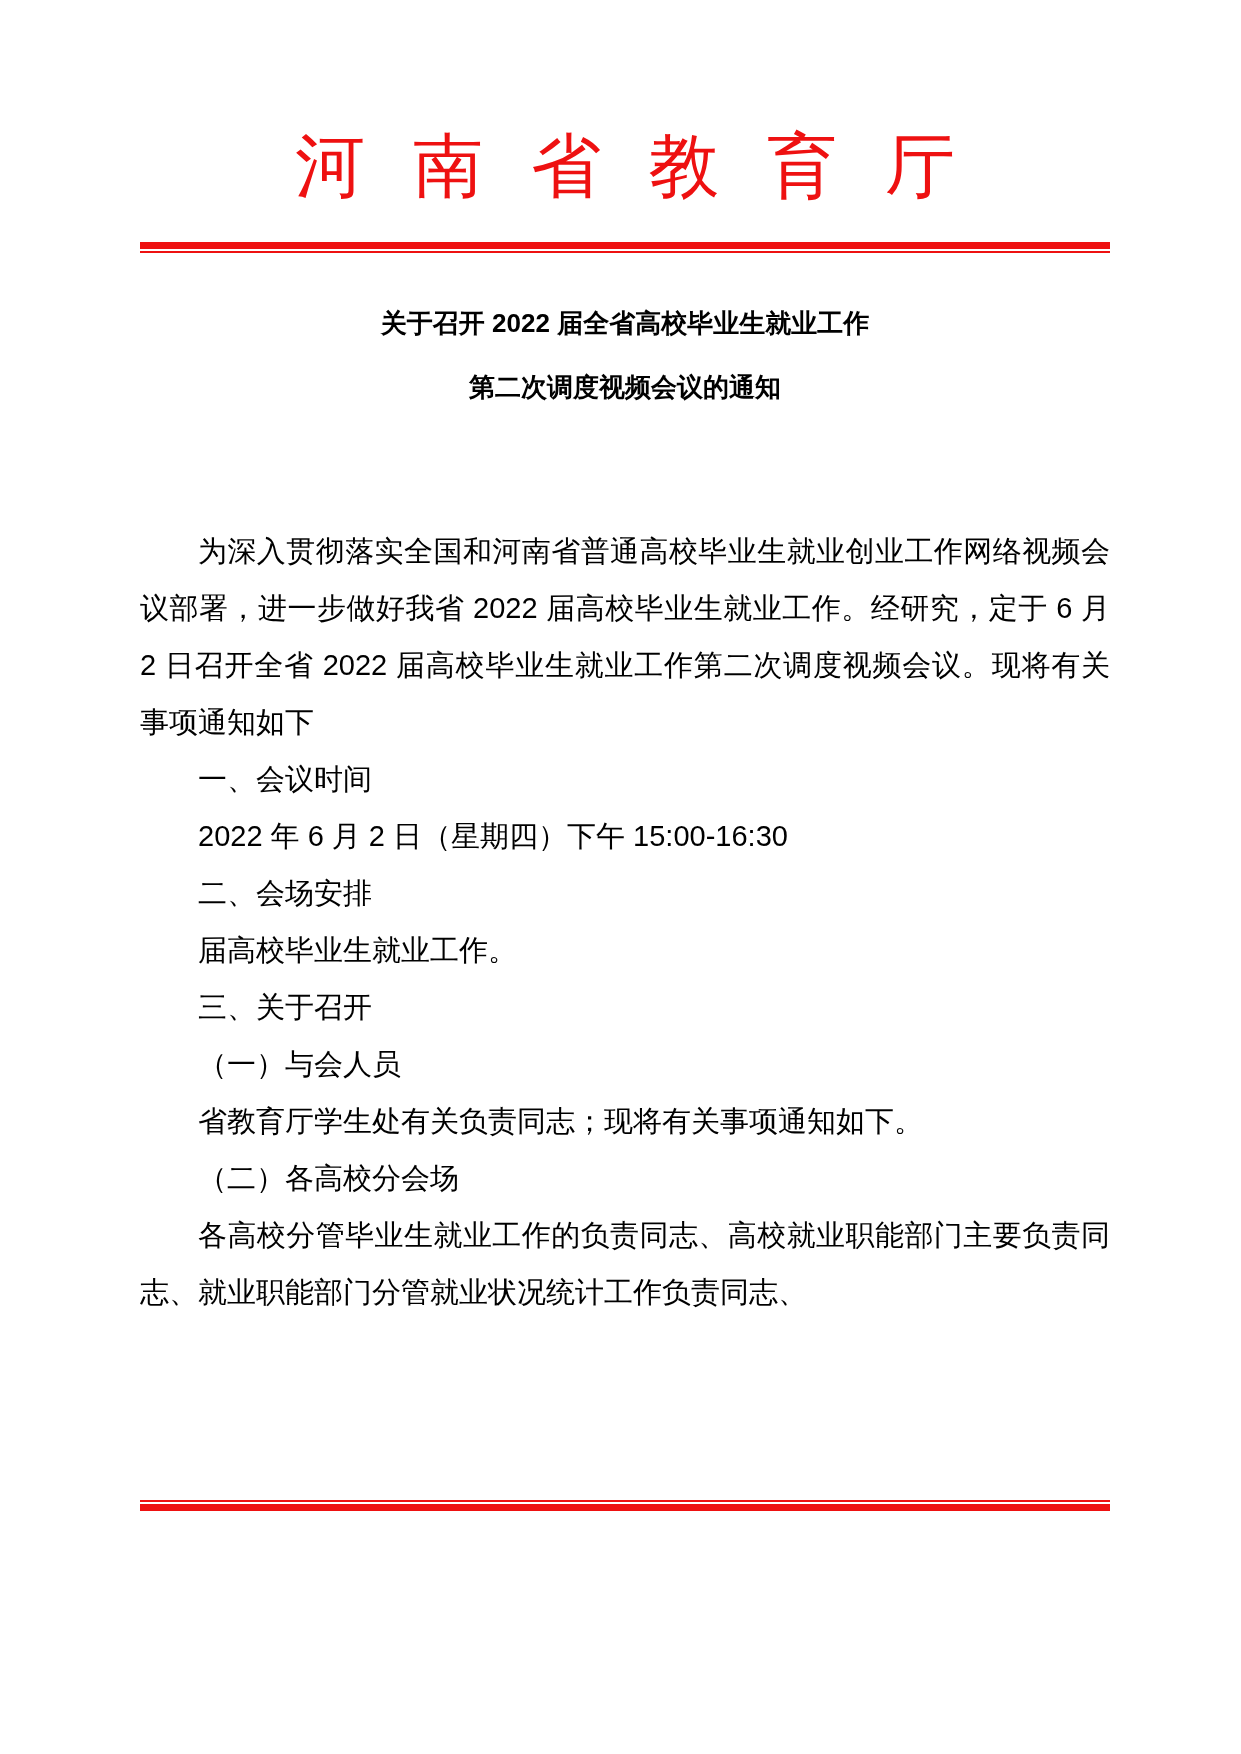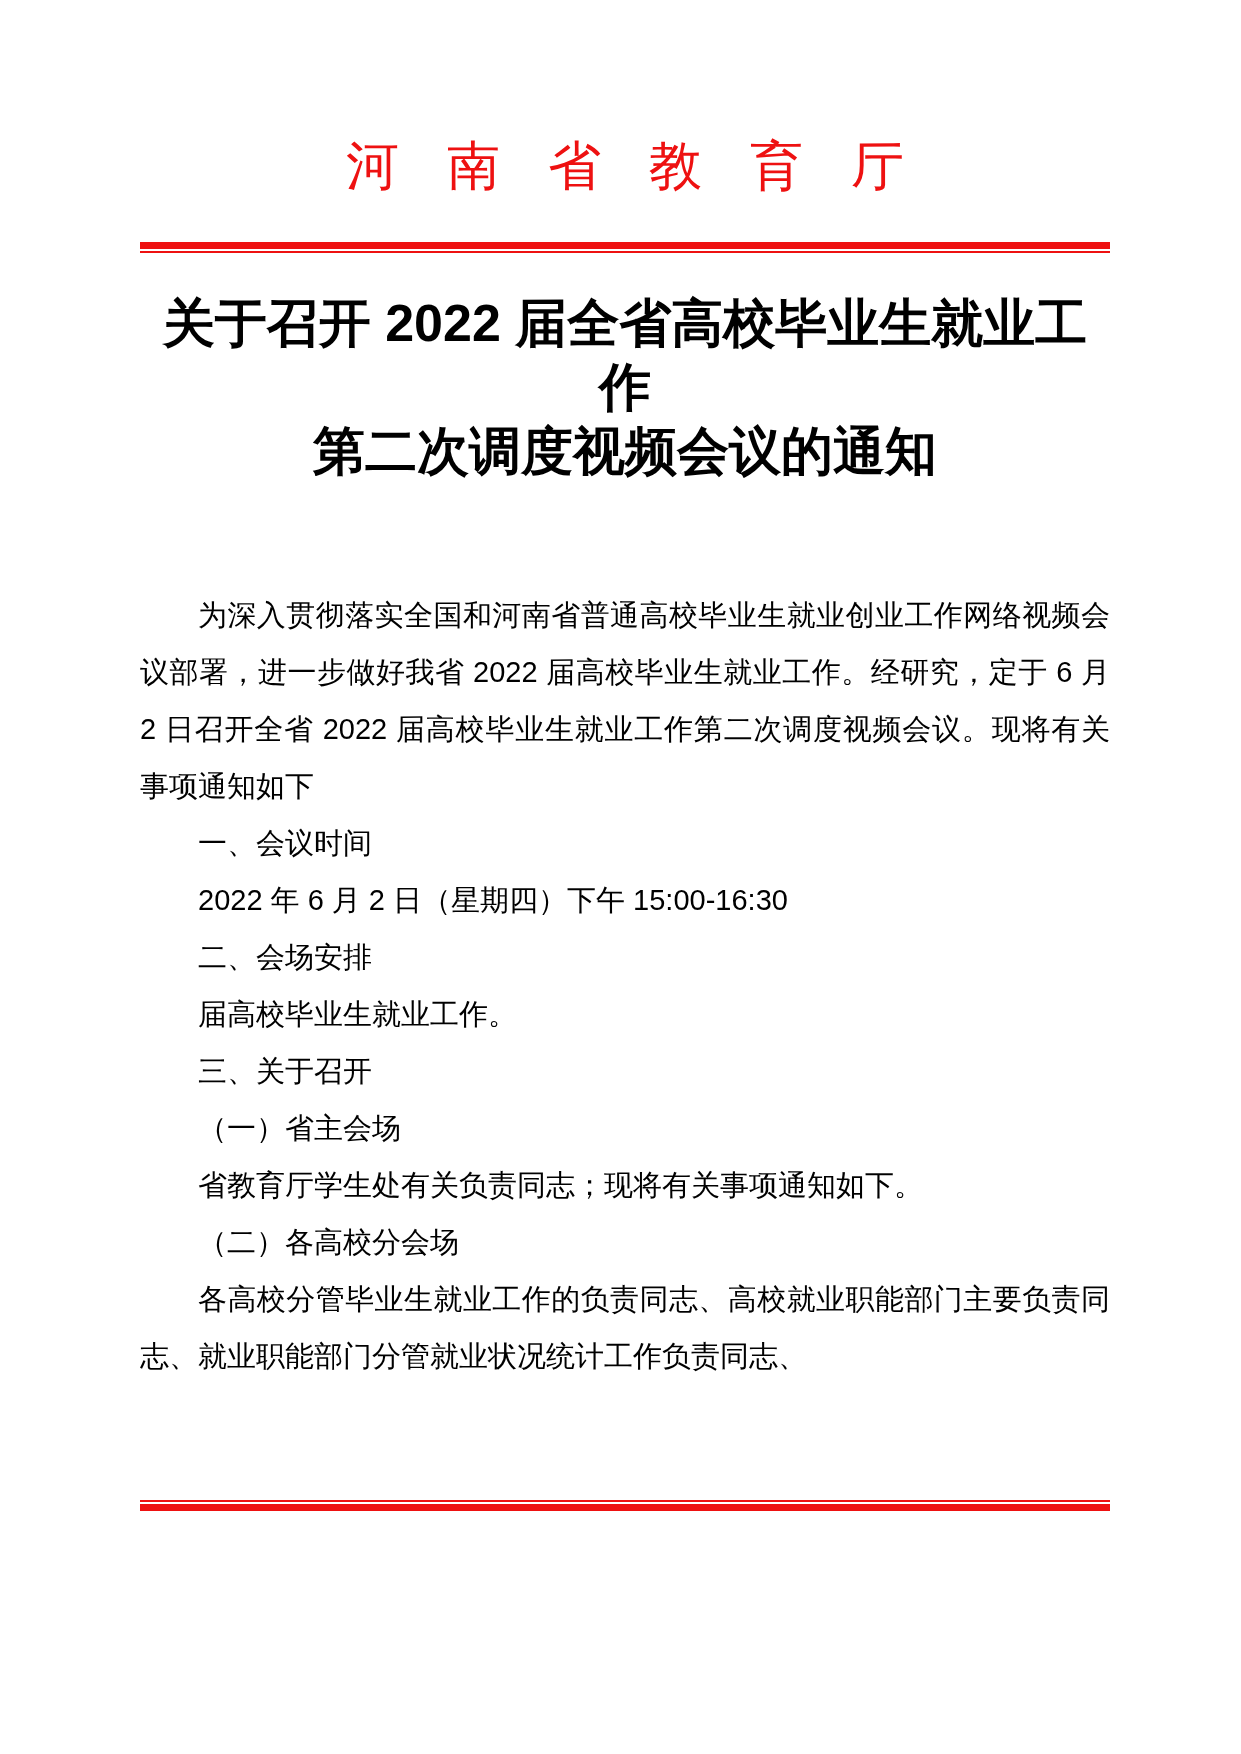--- a/index.html
+++ b/index.html
@@ -21,38 +21,38 @@
     overflow: hidden;
   }
   .content {
     padding: 0 131px 0 140px;
   }
   
   .agency-header {
     margin-top: 118px;
     text-align: center;
     color: var(--accent);
-    font-size: 53px;
+    font-size: 70px;
     line-height: 96px;
     letter-spacing: 48px;
     padding-left: 48px; 
     white-space: nowrap;
     font-weight: 400;
   }
   
   .header-rule { margin-top: 28px; }
   .header-rule .thick { height: 7px; background: var(--accent); }
   .header-rule .gap   { height: 2px; background: transparent; }
   .header-rule .thin  { height: 2px; background: var(--accent); }
   
   .doc-title {
     margin-top: 38px;
     text-align: center;
     font-weight: bold;
-    font-size: 52px;
+    font-size: 26px;
     line-height: 64px;
     color: var(--text);
   }
   
   .doc-body {
     margin-top: 104px;
     font-size: 29px;
     line-height: 57px;
     text-align: justify;
     text-justify: inter-character;
@@ -90,21 +90,21 @@
     </div>
 
     <div class="doc-body">
 
     <p class="indent">为深入贯彻落实全国和河南省普通高校毕业生就业创业工作网络视频会议部署，进一步做好我省 2022 届高校毕业生就业工作。经研究，定于 6 月 2 日召开全省 2022 届高校毕业生就业工作第二次调度视频会议。现将有关事项通知如下</p>
         <p class="indent">一、会议时间</p>
         <p class="indent">2022 年 6 月 2 日（星期四）下午 15:00-16:30</p>
         <p class="indent">二、会场安排</p>
         <p class="indent">届高校毕业生就业工作。</p>
         <p class="indent">三、关于召开</p>
-        <p class="indent">（一）省主会场</p>
+        <p class="indent">（一）与会人员</p>
         <p class="indent">省教育厅学生处有关负责同志；现将有关事项通知如下。</p>
         <p class="indent">（二）各高校分会场</p>
         <p class="indent">各高校分管毕业生就业工作的负责同志、高校就业职能部门主要负责同志、就业职能部门分管就业状况统计工作负责同志、</p>
       </div>
 
   </div>
 
   <div class="footer-rule">
     <div class="thin"></div>
     <div class="gap"></div>

